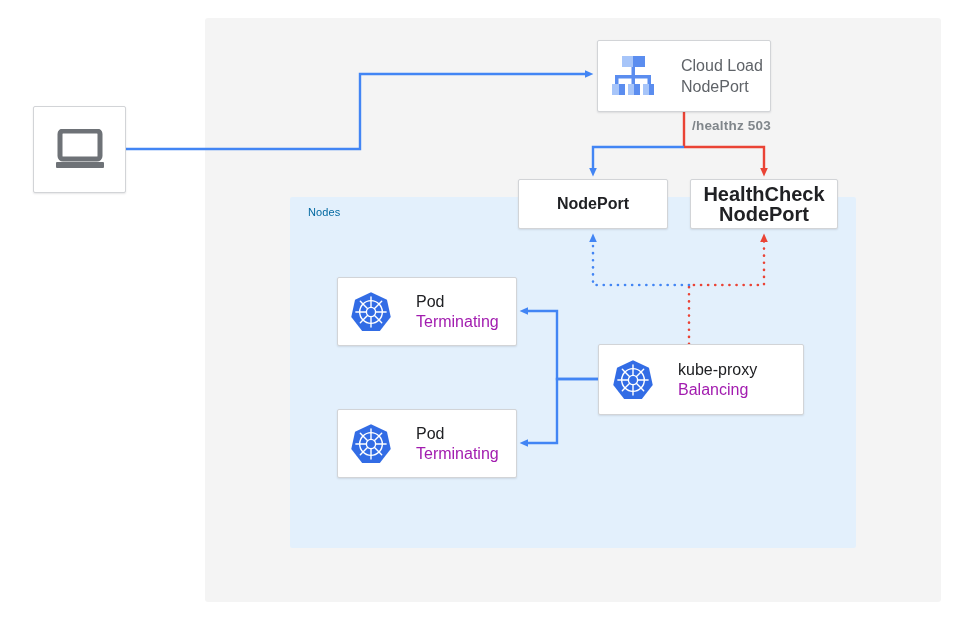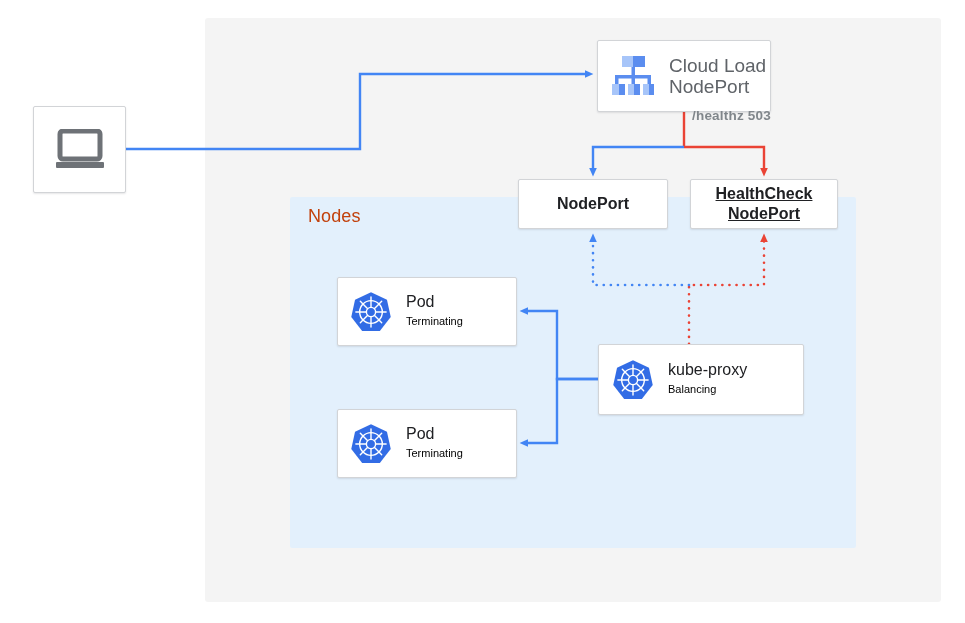--- a/index.html
+++ b/index.html
@@ -43,22 +43,22 @@
     top: 197px;
     width: 566px;
     height: 351px;
     background: #e3f0fc;
     border-radius: 2px;
   }
   .nodes-label {
     position: absolute;
     left: 308px;
     top: 206px;
-    font-size: 18px;
-    color: #c2410c;
+    font-size: 11px;
+    color: #0369a1;
     letter-spacing: 0.1px;
   }
 
   
   .card {
     position: absolute;
     background: #ffffff;
     border: 1px solid #d2d4d7;
     border-radius: 2px;
     box-sizing: border-box;
@@ -80,22 +80,22 @@
   .card-clb {
     left: 597px;
     top: 40px;
     width: 174px;
     height: 72px;
     display: flex;
     align-items: center;
     padding-left: 11px;
   }
   .card-clb .card-text {
-    margin-left: 12px;
-    font-size: 19px;
+    margin-left: 24px;
+    font-size: 16px;
     line-height: 21px;
     color: #5f6368;
   }
 
   
   .card-port {
     display: flex;
     align-items: center;
     justify-content: center;
     text-align: center;
@@ -107,51 +107,50 @@
     top: 179px;
     width: 150px;
     height: 50px;
     font-size: 16px;
   }
   .card-hcnodeport {
     left: 690px;
     top: 179px;
     width: 148px;
     height: 50px;
-    font-size: 16px;
+    font-size: 20px;
     line-height: 20px;
-    text-decoration: underline;
   }
 
   
   .card-pod {
     left: 337px;
     top: 277px;
     width: 180px;
     height: 69px;
     display: flex;
     align-items: center;
     padding-left: 12px;
   }
   .card-pod-2 { top: 409px; }
   .card-pod .card-text,
   .card-kubeproxy .card-text {
-    margin-left: 14px;
+    margin-left: 24px;
     display: flex;
     flex-direction: column;
     justify-content: center;
   }
   .title-line {
     font-size: 16px;
     color: #202124;
     line-height: 20px;
   }
   .sub-line {
-    font-size: 11px;
-    color: #000000;
+    font-size: 16px;
+    color: #a21caf;
     line-height: 19px;
   }
 
   
   .card-kubeproxy {
     left: 598px;
     top: 344px;
     width: 206px;
     height: 71px;
     display: flex;
@@ -163,21 +162,21 @@
   .edge-label {
     position: absolute;
     font-size: 13.5px;
     font-weight: bold;
     color: #80868b;
     letter-spacing: 0.2px;
     white-space: nowrap;
   }
   .label-healthz {
     left: 692px;
-    top: 108px;
+    top: 118px;
   }
 
   .icon-wrap { display: block; line-height: 0; }
 </style>
 </head>
 <body>
 
 <div id="canvas">
 
   <div class="outer-region"></div>

